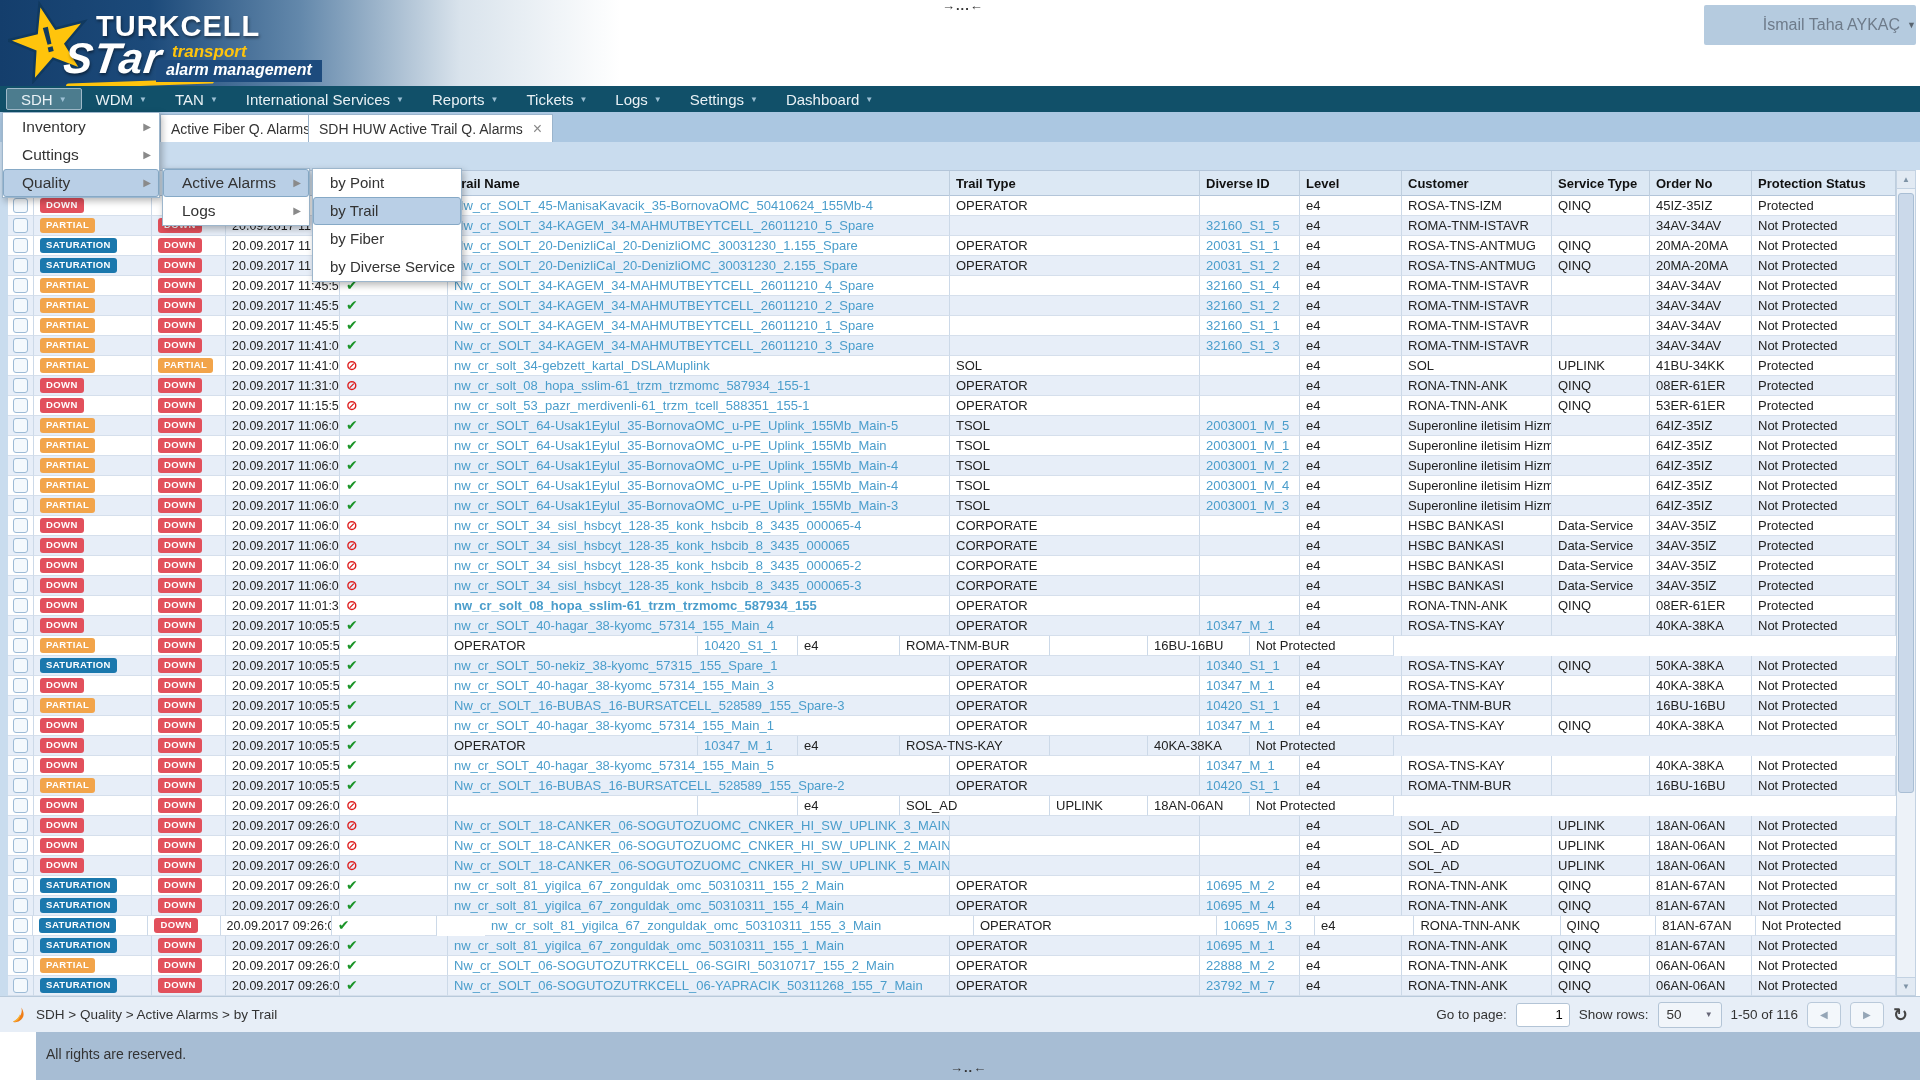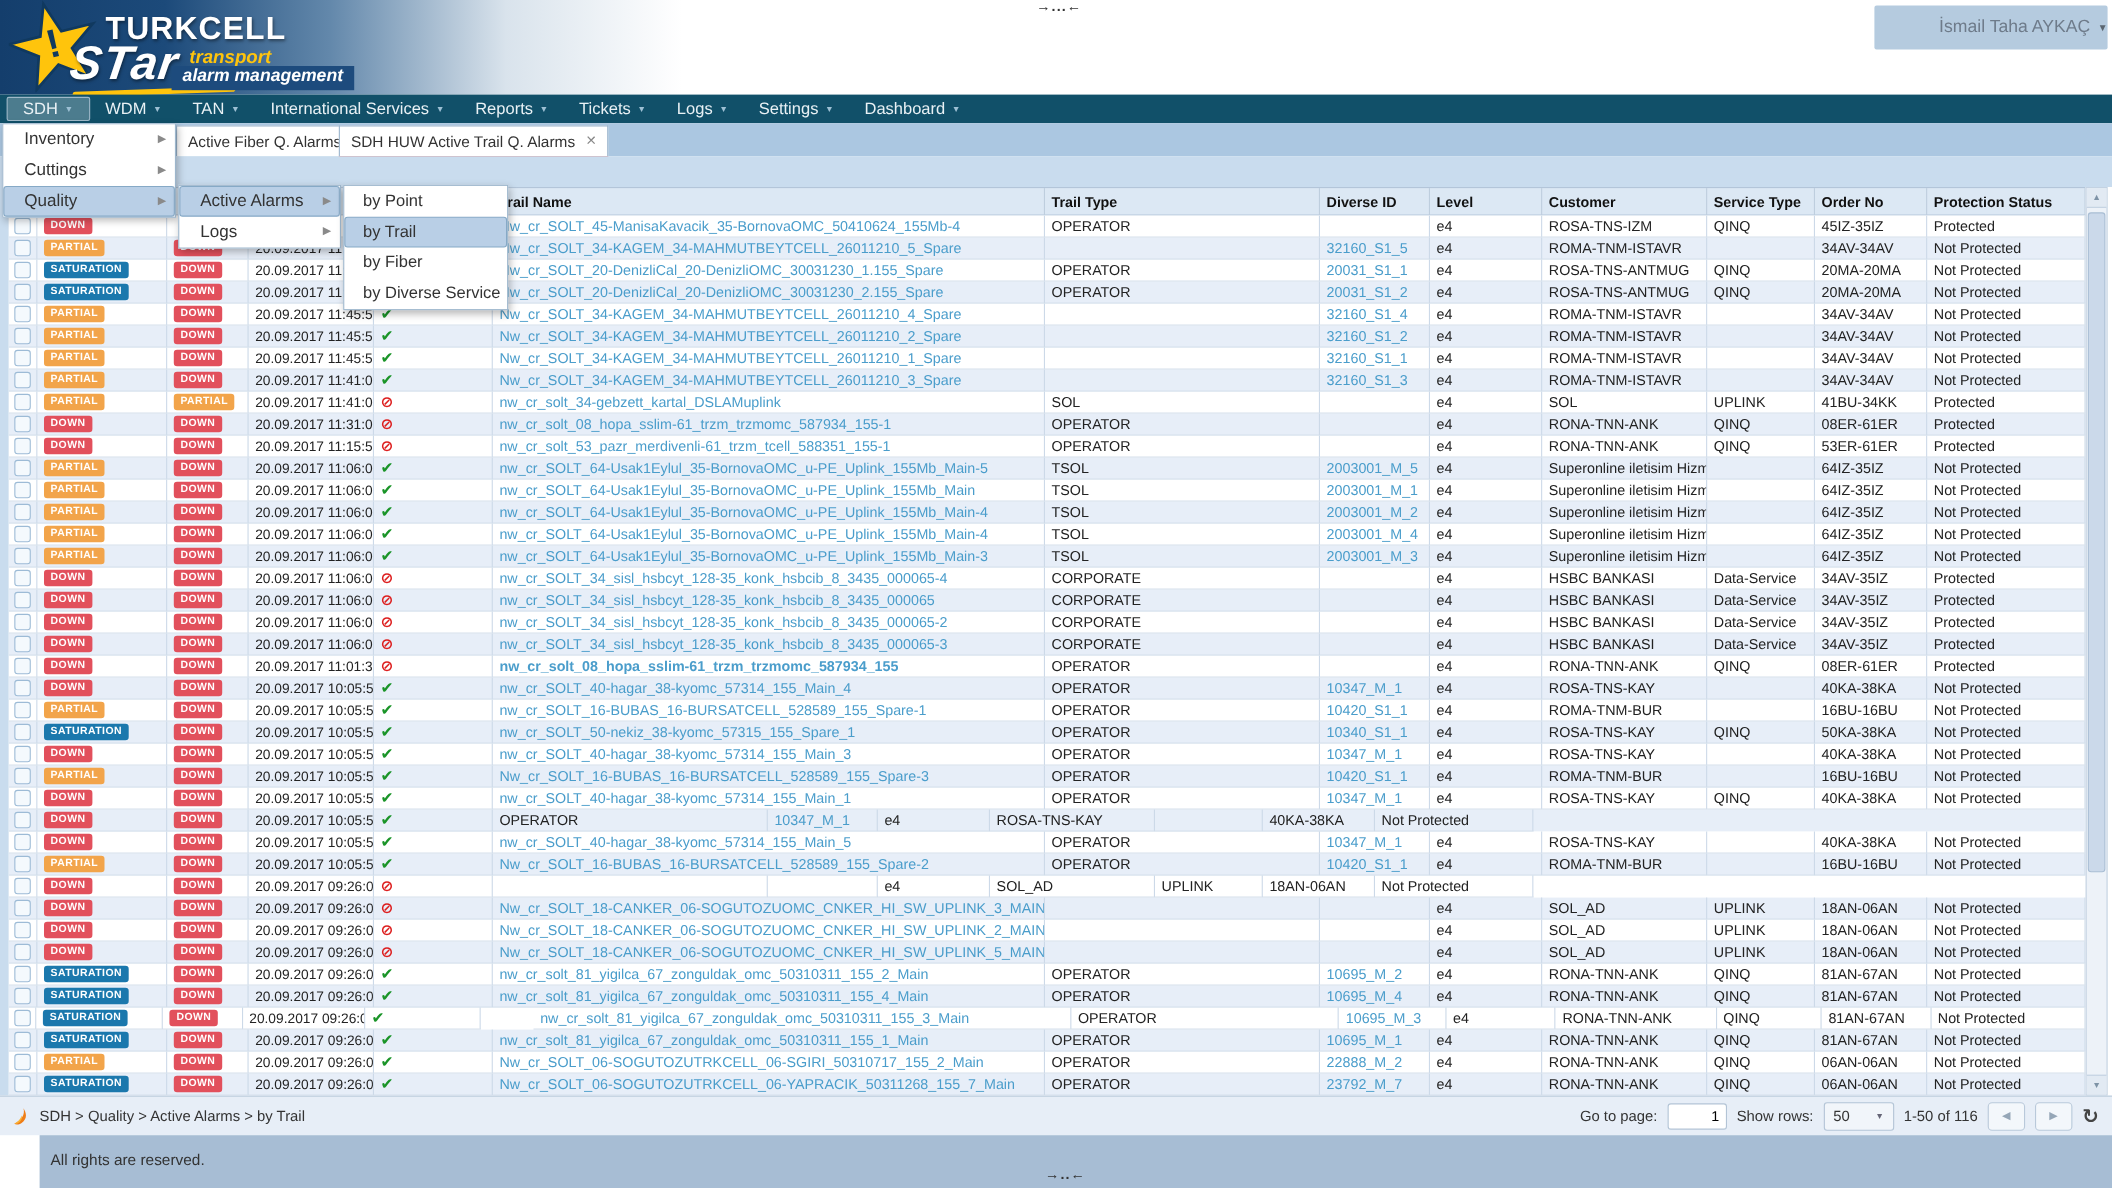--- a/index.html
+++ b/index.html
@@ -704,21 +704,20 @@
         <div class="cell center" style="width: 118px;">
           <span class="badge partial">PARTIAL</span>
         </div>
         <div class="cell center" style="width: 74px;">
           <span class="badge down">DOWN</span>
         </div>
         <div class="cell" style="width: 114px;"><span class="datetxt">20.09.2017 10:05:59</span></div>
         <div class="cell center" style="width: 108px;">
           <span class="okicon">✔</span>
         </div>
-        <div class="cell" style="width: 502px;"><a class="lnk">nw_cr_SOLT_16-BUBAS_16-BURSATCELL_528589_155_Spare-1</a></div>
         <div class="cell" style="width: 250px;"><span>OPERATOR</span></div>
         <div class="cell" style="width: 100px;"><a class="lnk">10420_S1_1</a></div>
         <div class="cell" style="width: 102px;"><span>e4</span></div>
         <div class="cell" style="width: 150px;"><span>ROMA-TNM-BUR</span></div>
         <div class="cell" style="width: 98px;"></div>
         <div class="cell" style="width: 102px;"><span>16BU-16BU</span></div>
         <div class="cell" style="width: 144px;"><span>Not Protected</span></div>
       </div>
       <div class="row even">
         <div class="cell cb-cell" style="width: 26px;">

